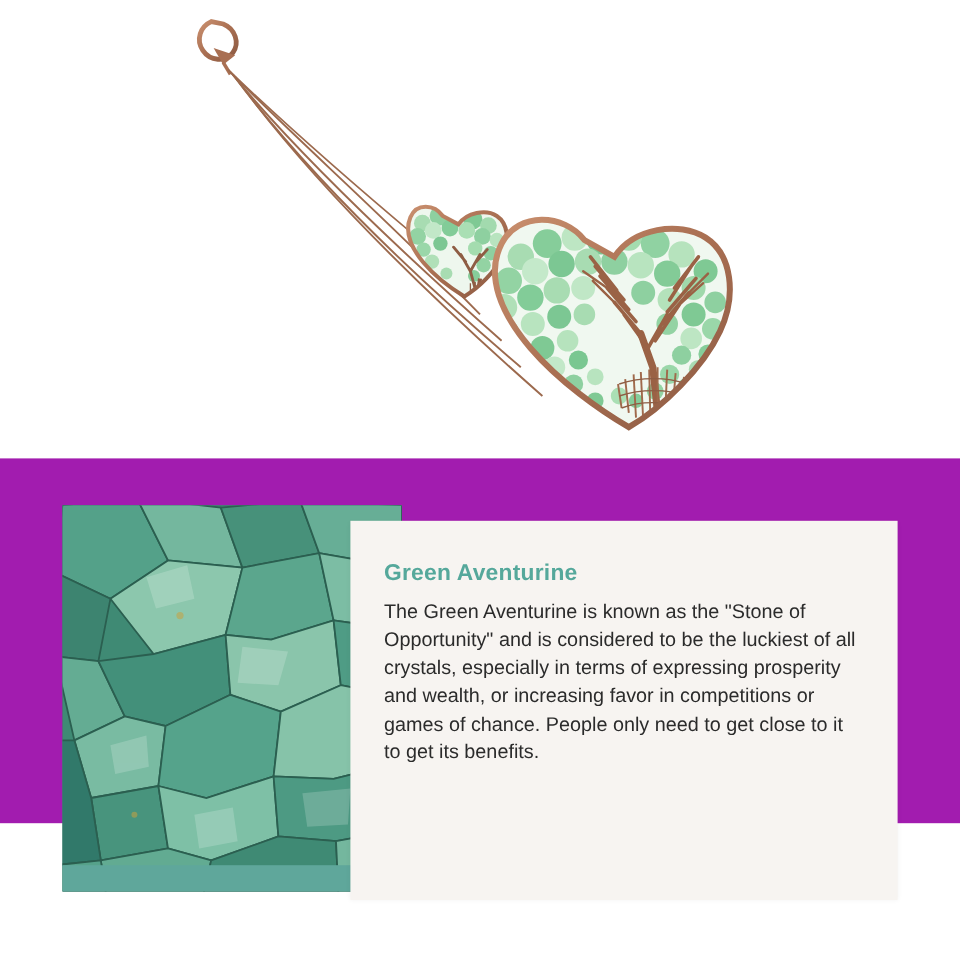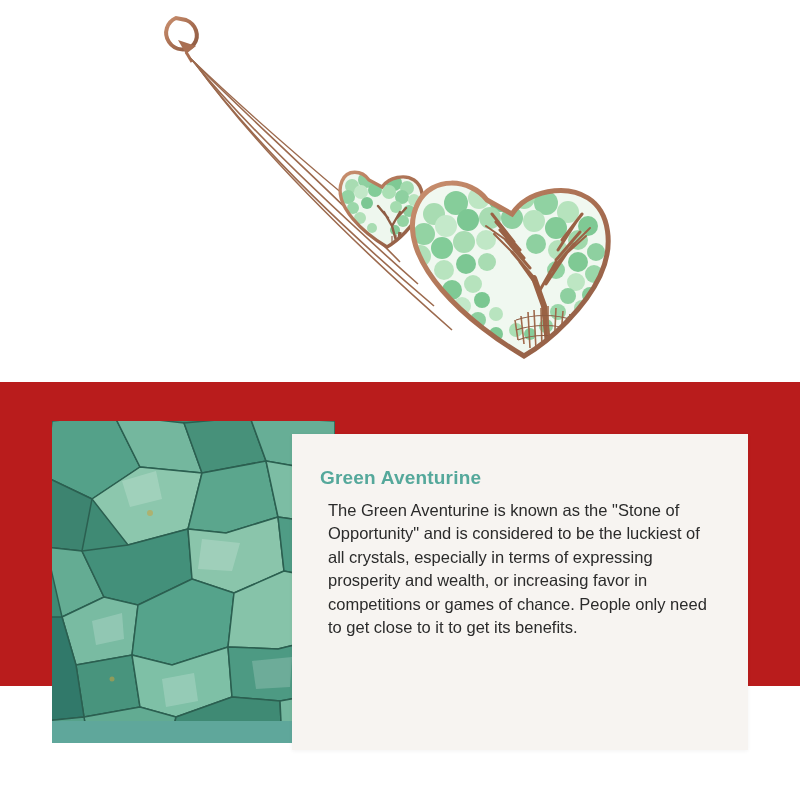--- a/index.html
+++ b/index.html
@@ -40,21 +40,21 @@
     height: 382px;
   }
 
   
   .bottom-panel {
     position: absolute;
     left: 0;
     top: 382px;
     width: 800px;
     height: 304px;
-    background: #b91c1c;
+    background: #a21caf;
   }
 
   
   .stone-photo {
     position: absolute;
     left: 52px;
     top: 39px;   
     width: 283px;
     height: 322px;
     overflow: hidden;
@@ -91,21 +91,21 @@
     font-size: 19px;
     font-weight: bold;
     color: #55a89b;
     letter-spacing: 0.2px;
     margin: 0 0 10px 0;
   }
   .card-body {
     font-size: 16.5px;
     line-height: 1.42;
     color: #2b2b2b;
-    margin: 8px;
+    margin: 0;
   }
 </style>
 </head>
 <body>
 
 <div class="page">
 
   <div class="top-panel">
     <svg class="jewelry" viewBox="0 0 800 382">
       <defs>

